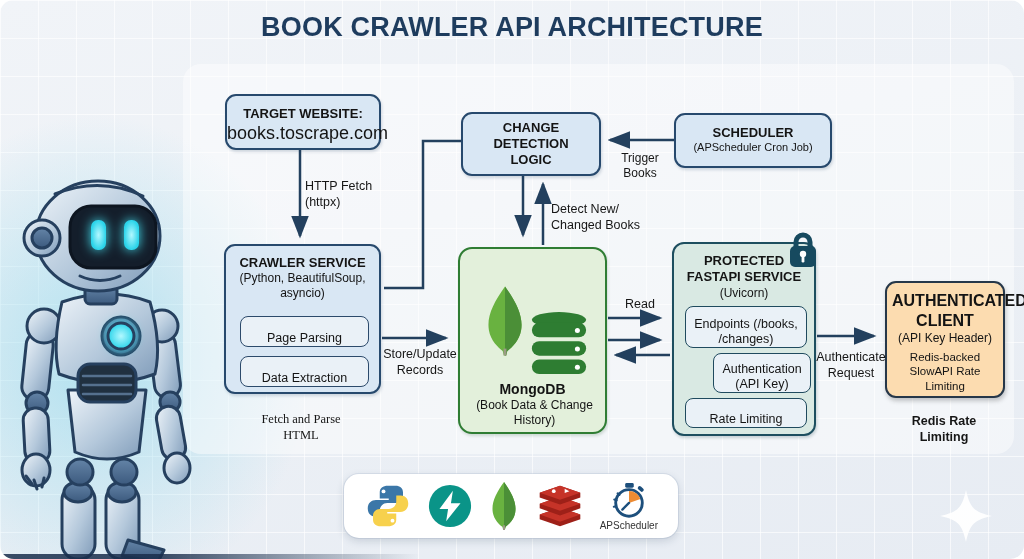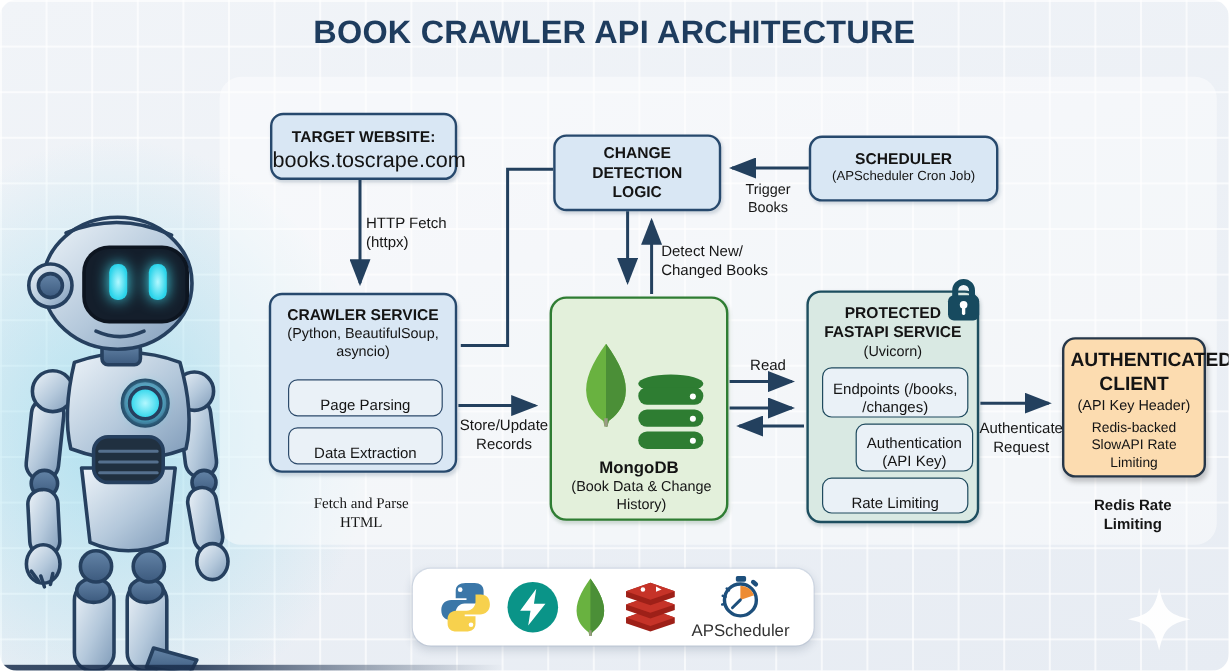--- a/index.html
+++ b/index.html
@@ -18,21 +18,21 @@
   .node-title{font-weight:bold;font-size:13px;line-height:1.25;}
   .node-sub{font-size:12px;line-height:1.25;}
   .subbox{position:absolute;box-sizing:border-box;background:#eaf1f7;border:1.8px solid #2c4a6b;border-radius:8px;
     display:flex;align-items:flex-end;justify-content:center;font-size:12.5px;line-height:1.2;text-align:center;color:#141414;}
   .lbl{position:absolute;font-size:12.5px;line-height:1.26;color:#161616;}
   .ctr{text-align:center;}
   .techbar{position:absolute;left:344px;top:474px;width:334px;height:64px;background:#fff;border-radius:15px;
     box-shadow:0 3px 8px rgba(40,60,90,.18), 0 0 0 1px rgba(200,210,225,.5);
     display:flex;align-items:center;justify-content:space-between;padding:0 20px;box-sizing:border-box;}
   .aps{display:flex;flex-direction:column;align-items:center;}
-  .aps-label{font-size:14px;color:#333;margin-top:0px;}
+  .aps-label{font-size:10px;color:#333;margin-top:0px;}
   svg{display:block;}
   .abs{position:absolute;}
   .floorline{position:absolute;left:0;bottom:0;width:450px;height:5px;
     background:linear-gradient(90deg,rgba(26,46,76,.85) 0 160px, rgba(26,46,76,0) 420px);}
 </style>
 </head>
 <body>
 
 <div class="canvas">
 

